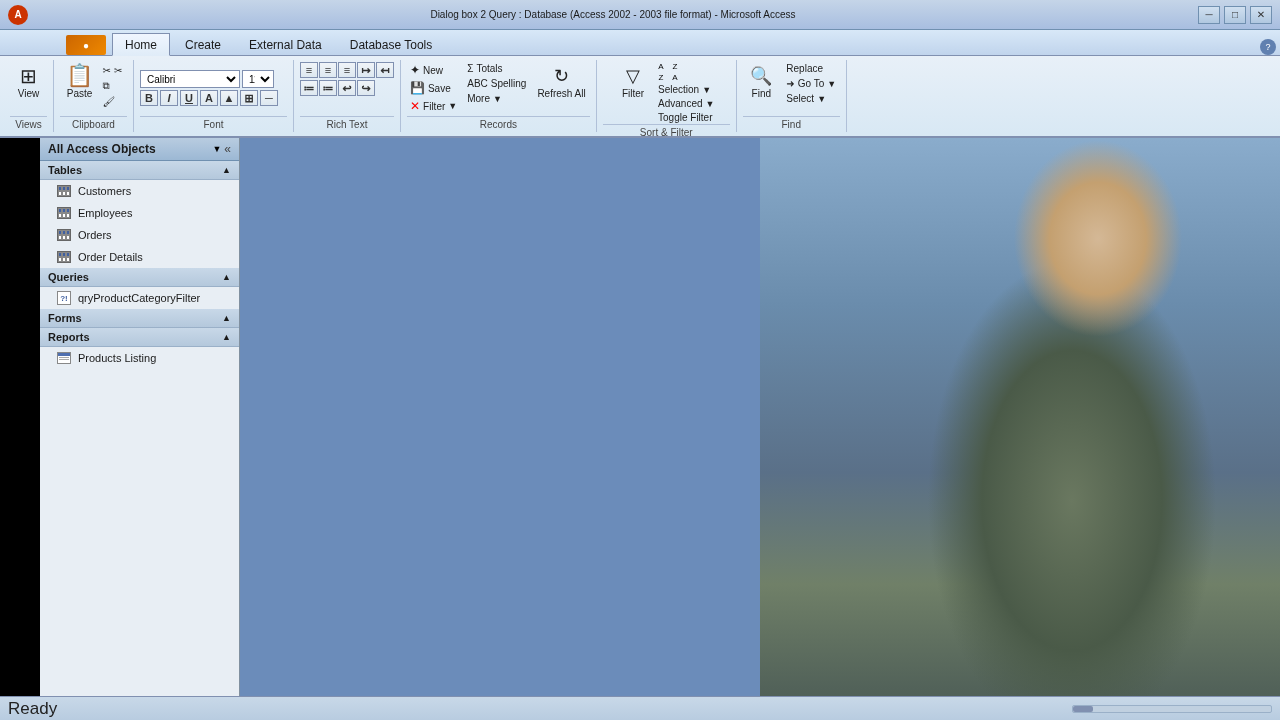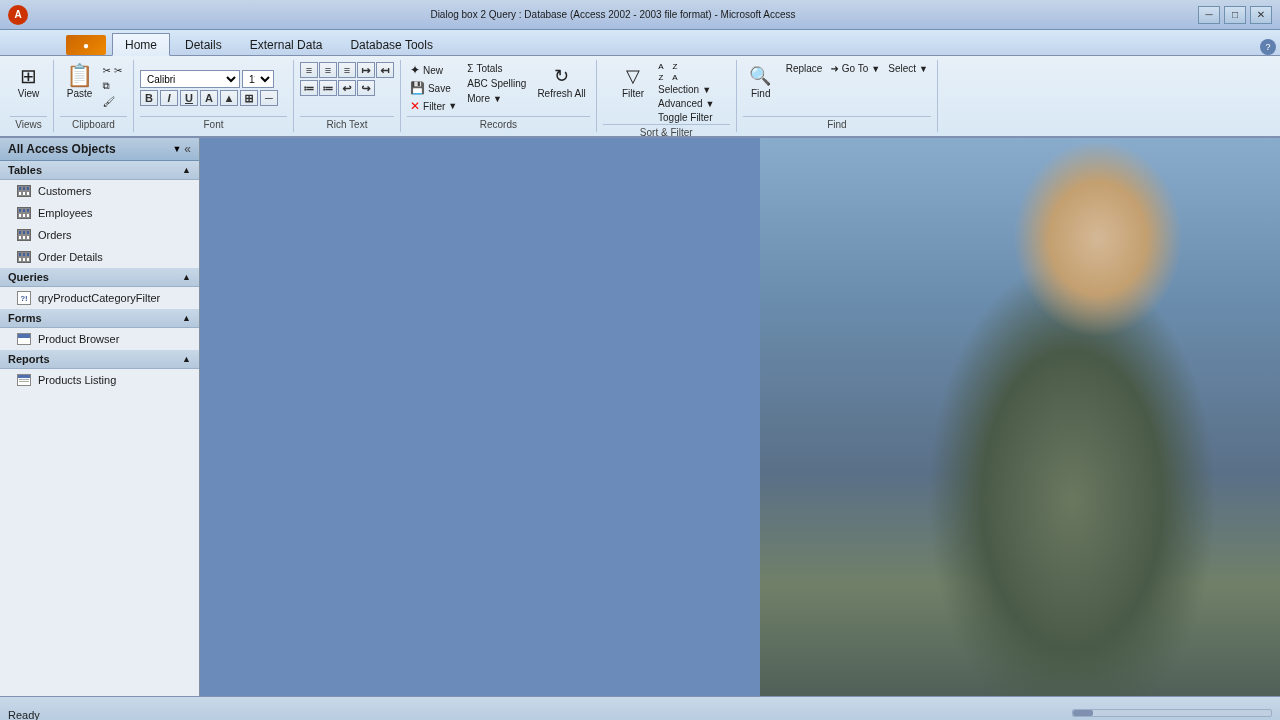--- a/index.html
+++ b/index.html
@@ -94,21 +94,21 @@
       display: flex; align-items: center; justify-content: center;
       font-size: 16px;
     }
     .ribbon-small-btn {
       display: flex; align-items: center; gap: 3px;
       cursor: pointer; padding: 1px 3px; border-radius: 2px;
       font-size: 10px; color: #222; white-space: nowrap;
     }
 
     
-    #main { display: flex; height: calc(720px - 30px - 108px - 24px); }
+    #main { display: flex; height: calc(720px - 30px - 108px - 24px); padding-left: 40px; }
 
     
     #nav-pane {
       width: 200px;
       background: #e8eef4;
       border-right: 1px solid #8090a0;
       display: flex;
       flex-direction: column;
       overflow-y: auto;
     }
@@ -199,24 +199,24 @@
       height: 100%;
       background: linear-gradient(135deg, #7a9ab8 0%, #5a7090 20%, #8a9a8a 40%, #6a8070 60%, #5a6860 80%);
       overflow: hidden;
     }
 
     
     #statusbar {
       height: 24px;
       background: linear-gradient(to bottom, #c8d8e8, #b8cce0);
       display: flex;
-      align-items: flex-start;
-      padding: 12px 8px;
+      align-items: center;
+      padding: 0 8px;
       border-top: 1px solid #8090b0;
-      font-size: 11px;
+      font-size: 17px;
       color: #222;
     }
     #statusbar-right {
       margin-left: auto;
       display: flex;
       align-items: center;
       gap: 8px;
     }
 
     .chevron { font-size: 9px; }
@@ -250,21 +250,21 @@
     <div class="titlebar-btn">✕</div>
   </div>
 </div>
 
 <div id="ribbon">
   <div id="ribbon-tabs">
     <div style="width:52px; display:flex; align-items:center; justify-content:center;">
       <div style="width:40px;height:20px;background:linear-gradient(135deg,#cc6600,#ee8800);border-radius:2px;display:flex;align-items:center;justify-content:center;color:white;font-size:10px;font-weight:bold;">●</div>
     </div>
     <div class="ribbon-tab active">Home</div>
-    <div class="ribbon-tab">Details</div>
+    <div class="ribbon-tab">Create</div>
     <div class="ribbon-tab">External Data</div>
     <div class="ribbon-tab">Database Tools</div>
     <div style="margin-left:auto; padding-right:4px; display:flex; align-items:center;">
       <div style="width:16px;height:16px;background:#6080b0;border-radius:50%;display:flex;align-items:center;justify-content:center;color:white;font-size:9px;">?</div>
     </div>
   </div>
 
   <div id="ribbon-content">
 
     <div class="ribbon-group">
@@ -416,21 +416,21 @@
     </div>
 
     <div class="ribbon-group" style="min-width:110px;">
       <div style="display:flex; gap:4px; flex:1; align-items:flex-start;">
         <div>
           <div class="ribbon-btn" style="font-size:10px;">
             <div class="ribbon-icon" style="font-size:18px;">🔍</div>
             <span>Find</span>
           </div>
         </div>
-        <div style="display:flex; gap:2px; font-size:10px;">
+        <div style="display:flex; flex-direction:column; gap:2px; font-size:10px;">
           <div class="ribbon-small-btn">
             <span>Replace</span>
           </div>
           <div class="ribbon-small-btn">
             <span>➜</span>
             <span>Go To</span>
             <span class="chevron">▼</span>
           </div>
           <div class="ribbon-small-btn">
             <span>Select</span>
@@ -518,28 +518,20 @@
     <div class="nav-item">
       <div class="nav-item-icon">
         <div class="icon-query">?!</div>
       </div>
       <span>qryProductCategoryFilter</span>
     </div>
 
     <div class="nav-section-header">
       <span>Forms</span>
       <span style="font-size:9px;">▲</span>
-    </div>
-    <div class="nav-item">
-      <div class="nav-item-icon">
-        <div class="icon-form" style="background:white;border:1px solid #888;">
-          <div style="height:4px;background:#5070b0;"></div>
-        </div>
-      </div>
-      <span>Product Browser</span>
     </div>
 
     <div class="nav-section-header">
       <span>Reports</span>
       <span style="font-size:9px;">▲</span>
     </div>
     <div class="nav-item">
       <div class="nav-item-icon">
         <div class="icon-report" style="background:white;border:1px solid #888;">
           <div style="height:3px;background:#5070b0;"></div>

